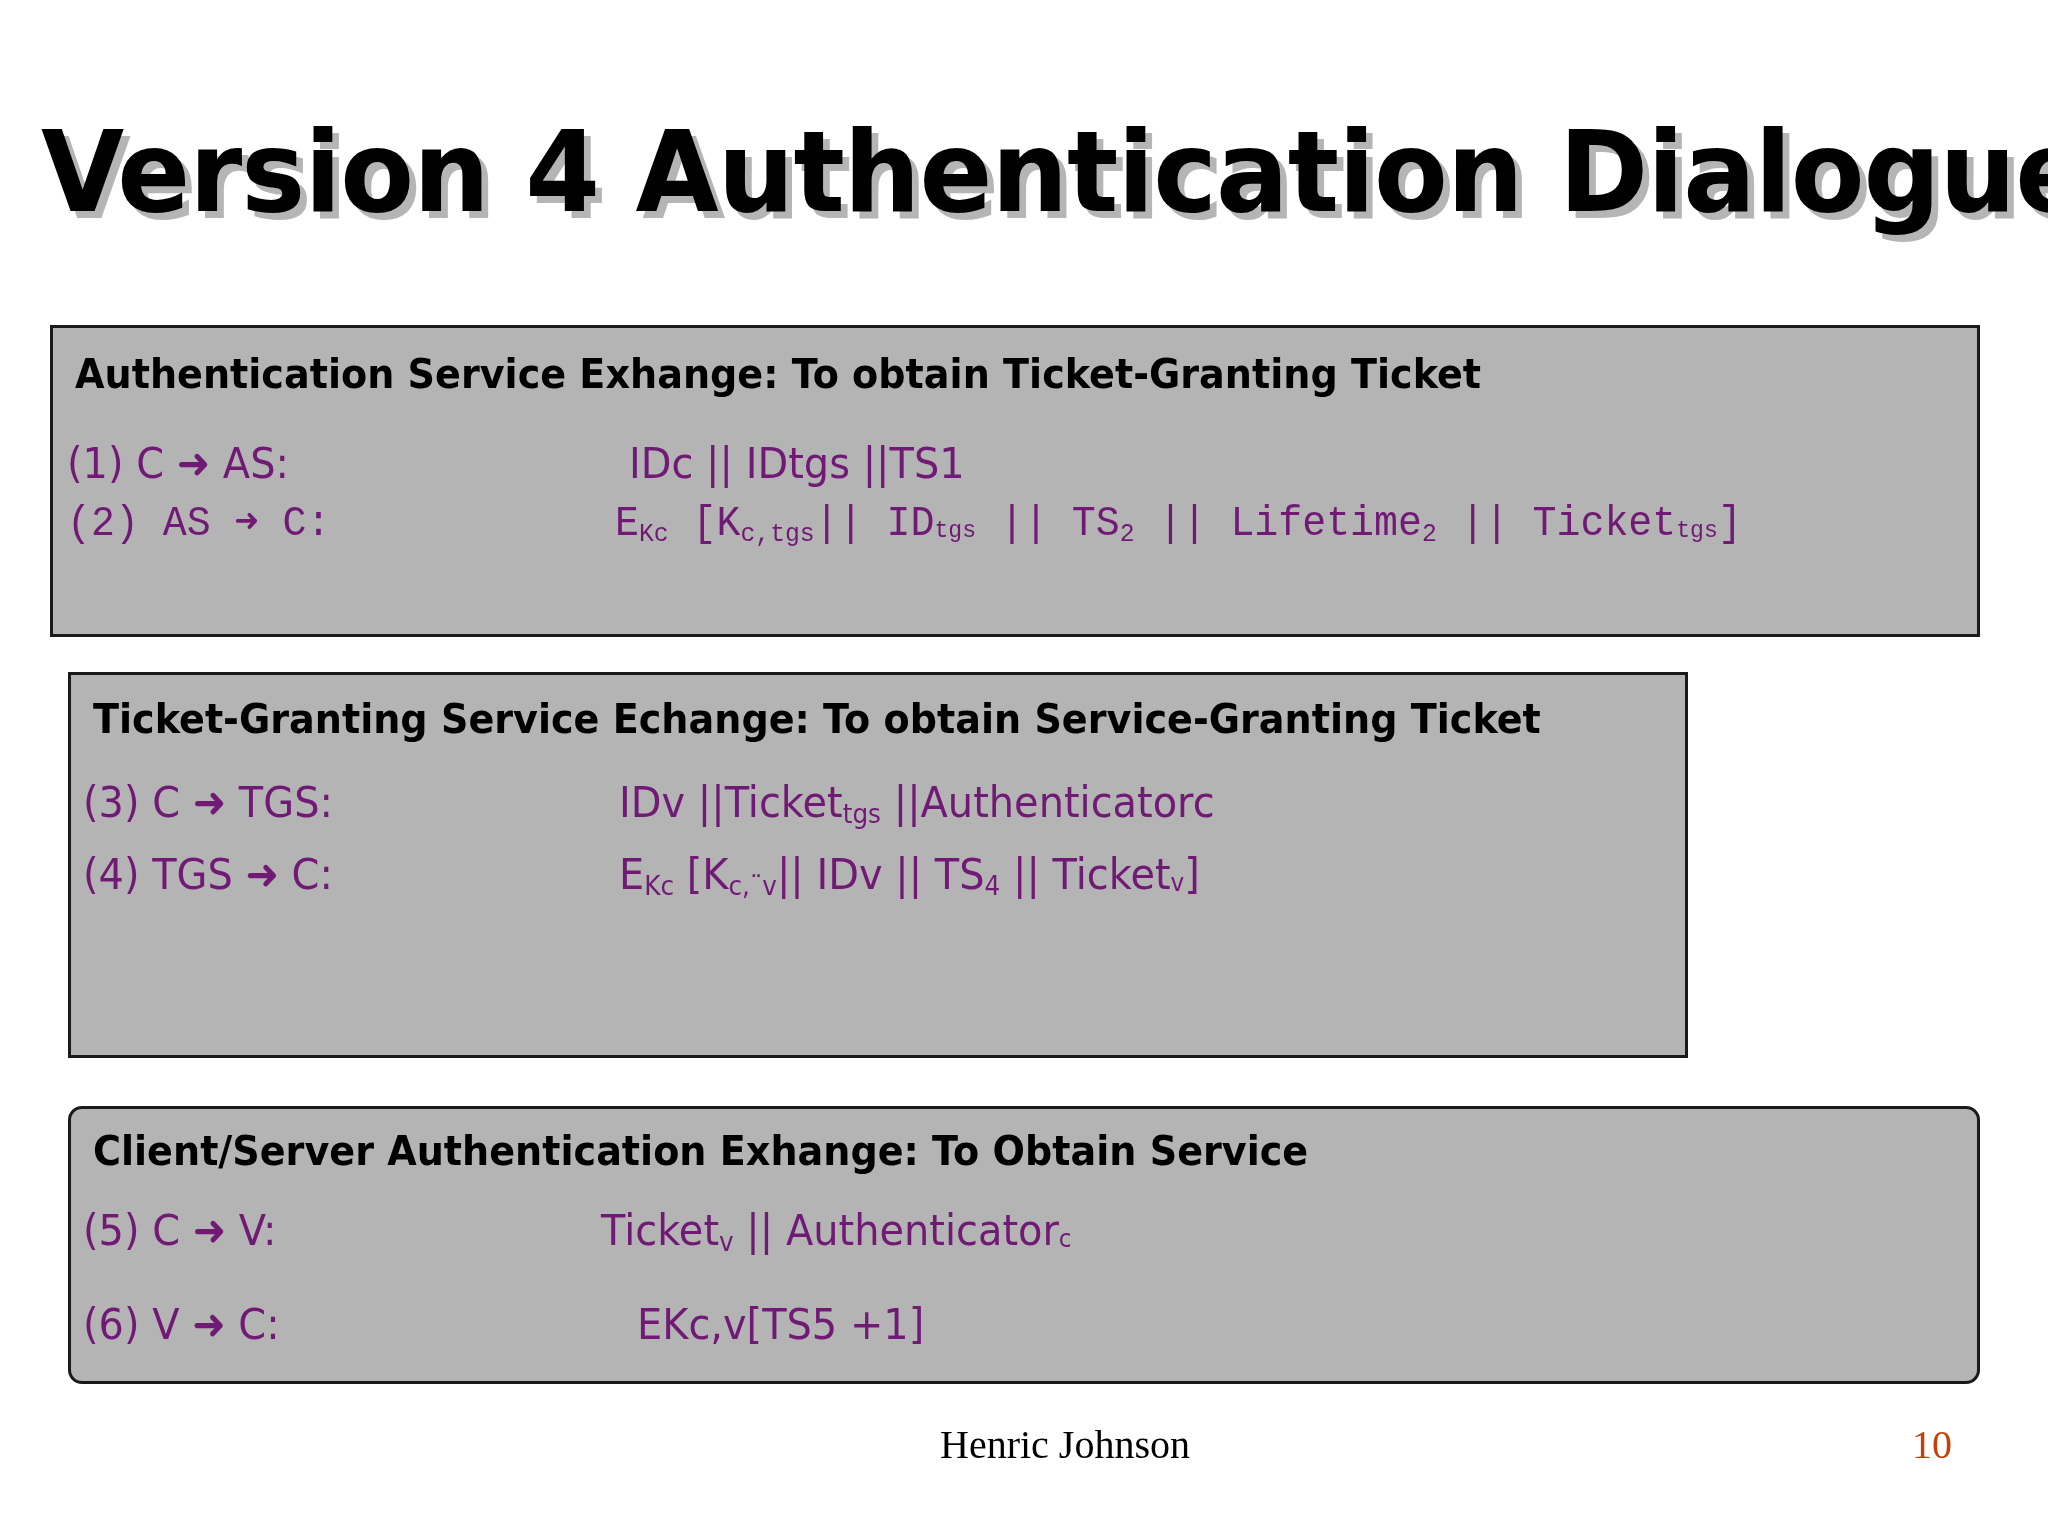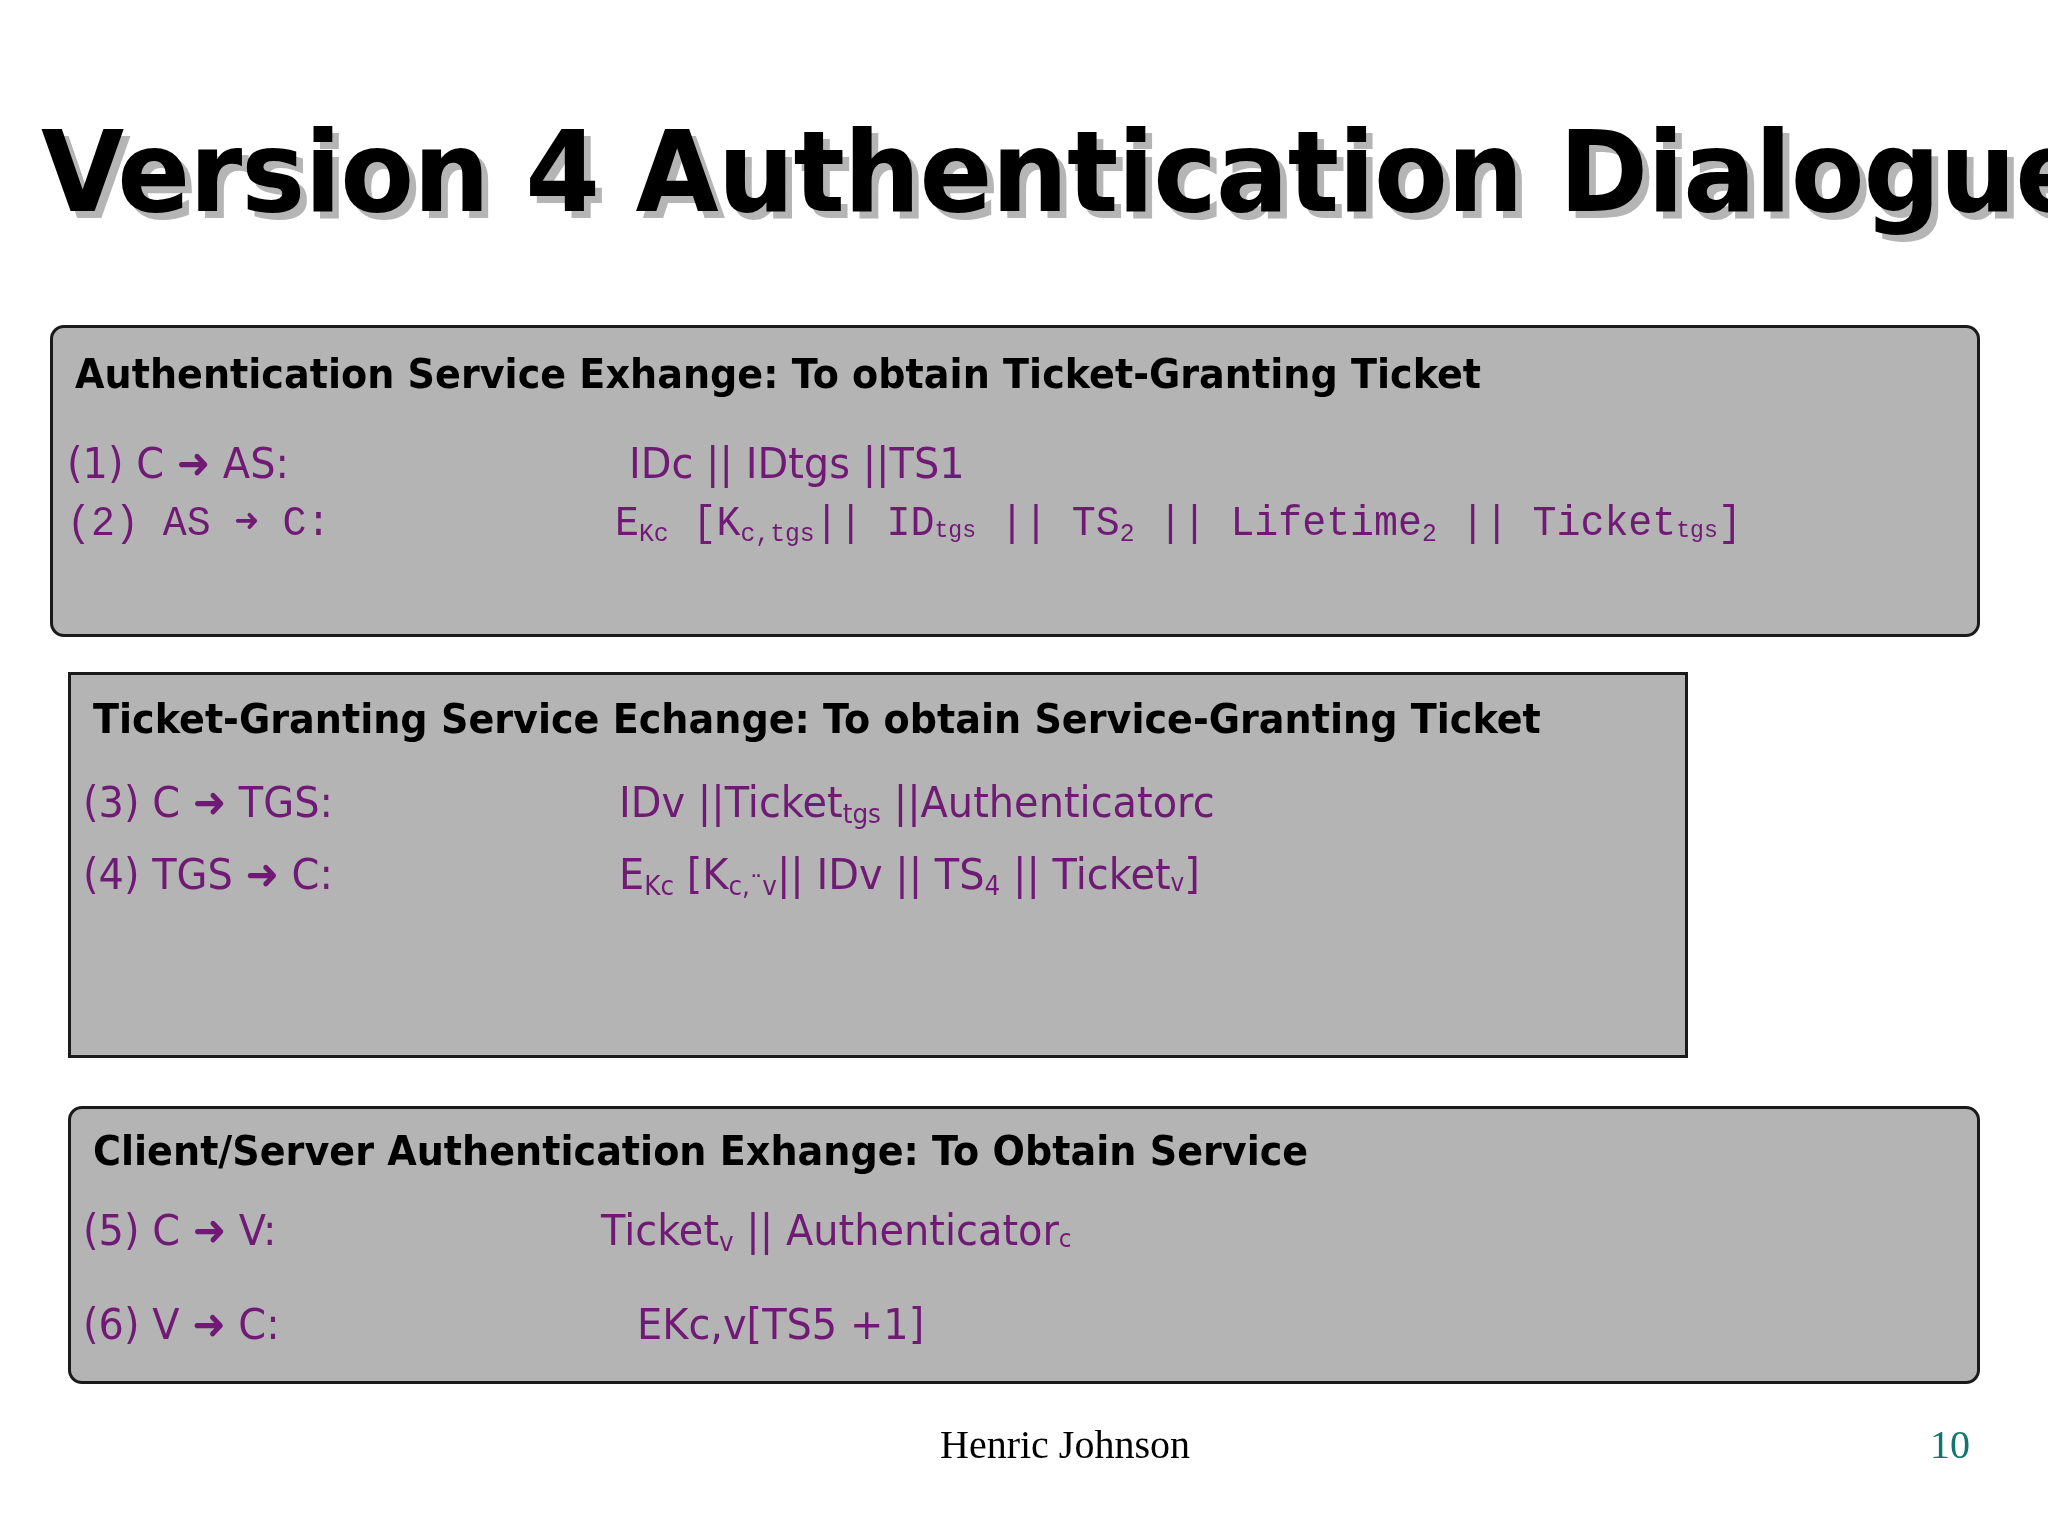--- a/index.html
+++ b/index.html
@@ -35,21 +35,21 @@
     transform-origin: center top;
   }
 
   
   .box {
     position: absolute;
     background: #b4b4b4;
     border: 3px solid #1a1a1a;
     box-sizing: border-box;
   }
-  #box-1 { left: 50px;  top: 325px;  width: 1930px; height: 312px; border-radius: 14px; }
+  #box-1 { left: 50px;  top: 325px;  width: 1930px; height: 312px; }
   #box-2 { left: 68px;  top: 672px;  width: 1620px; height: 386px; }
   #box-3 { left: 68px;  top: 1106px; width: 1912px; height: 278px; border-radius: 14px; }
 
   .box-header {
     position: absolute;
     left: 22px;
     font-family: "DejaVu Sans", sans-serif;
     font-weight: bold;
     font-size: 41px;
     line-height: 1.0;
@@ -127,25 +127,25 @@
     top: 1421px;
     width: 2048px;
     text-align: center;
     font-family: "Liberation Serif", "DejaVu Serif", serif;
     font-size: 40px;
     color: #000000;
     padding-left: 41px;
   }
   .footer-pageno {
     position: absolute;
-    right: 78px;
+    right: 96px;
     top: 1421px;
     font-family: "Liberation Serif", "DejaVu Serif", serif;
     font-size: 40px;
-    color: #0f766e;
+    color: #c2410c;
   }
 </style>
 </head>
 <body>
 
 <div class="slide-title">Version 4 Authentication Dialogue</div>
 
 <div class="box" id="box-1">
   <div class="box-header">Authentication Service Exhange: To obtain Ticket-Granting Ticket</div>
 

